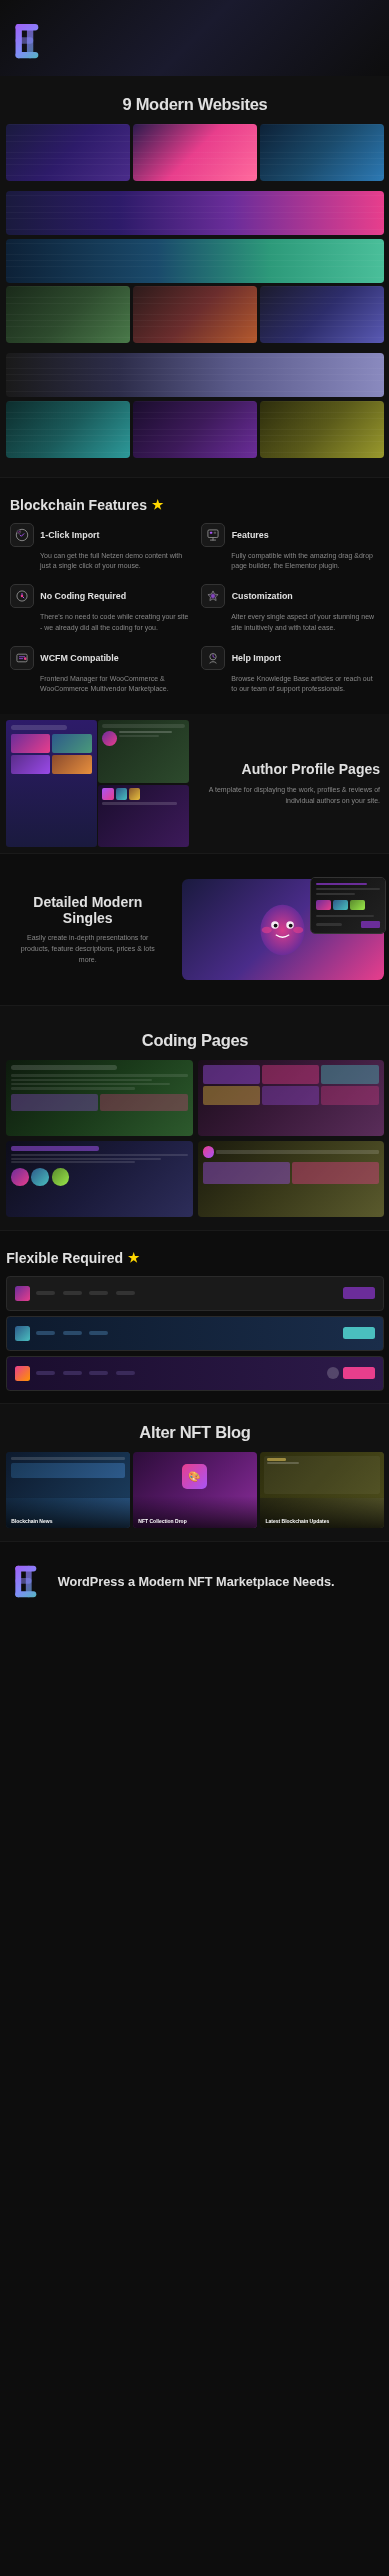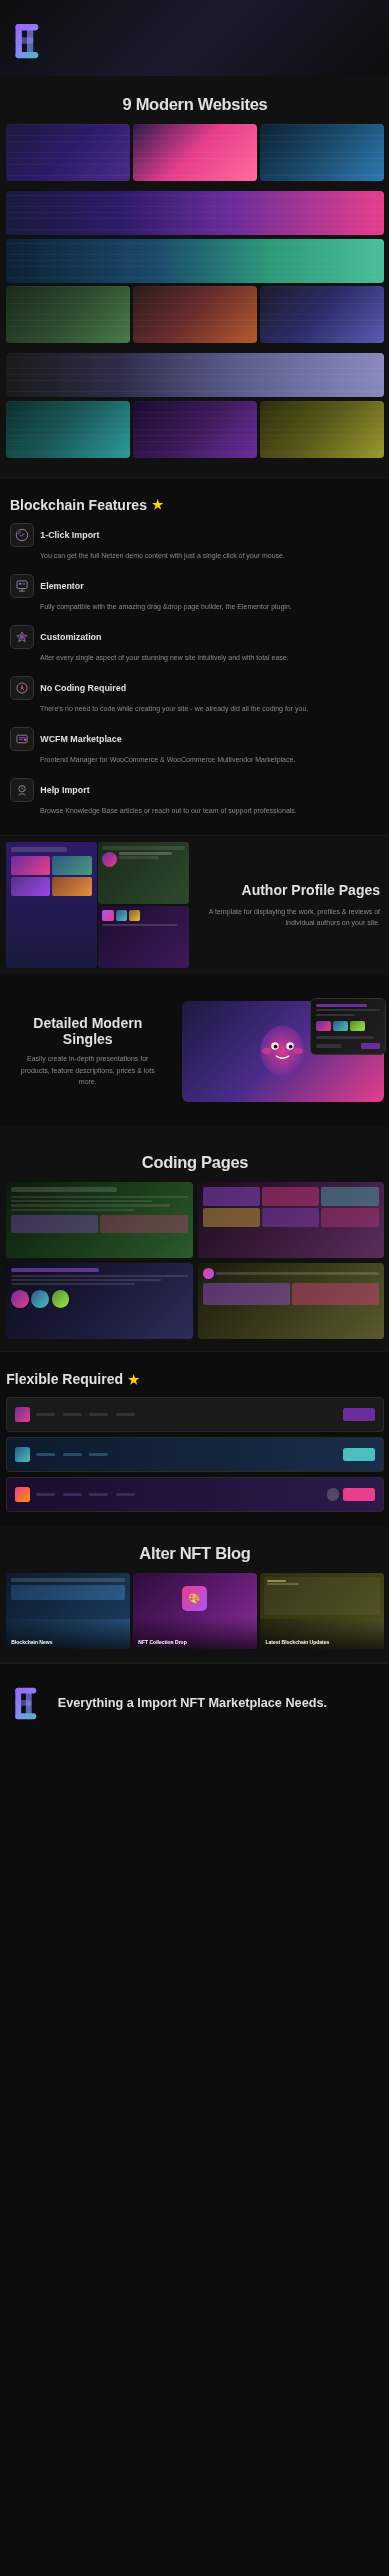--- a/index.html
+++ b/index.html
@@ -105,21 +105,21 @@
       display: flex;
       align-items: center;
       gap: 5px;
     }
     .star-icon {
       color: #ffd700;
       font-size: 12.7px;
     }
     .features-grid {
       display: grid;
-      grid-template-columns: 1fr;
+      grid-template-columns: 1fr 1fr;
       gap: 12.7px;
     }
     .feature-item {
       display: flex;
       flex-direction: column;
       gap: 3.8px;
     }
     .feature-header {
       display: flex;
       align-items: center;
@@ -526,62 +526,62 @@
     <div class="feature-item">
       <div class="feature-header">
         <div class="feature-icon">
           <svg width="14" height="14" viewBox="0 0 22 22" fill="none">
             <rect x="3" y="3" width="16" height="12" rx="2" stroke="#888" stroke-width="1.5"></rect>
             <path d="M7 19h8M11 15v4" stroke="#888" stroke-width="1.5" stroke-linecap="round"></path>
             <rect x="6" y="6" width="4" height="3" rx="1" fill="#a855f7"></rect>
             <rect x="12" y="6" width="4" height="3" rx="1" fill="#555"></rect>
           </svg>
         </div>
-        <span class="feature-name">Elementor</span>
+        <span class="feature-name">Features</span>
       </div>
       <p class="feature-desc">Fully compatible with the amazing drag &amp;drop page builder, the Elementor plugin.</p>
-    </div>
-
-    <div class="feature-item">
-      <div class="feature-header">
-        <div class="feature-icon">
-          <svg width="14" height="14" viewBox="0 0 22 22" fill="none">
-            <path d="M11 3l2.5 5 5.5 0.8-4 3.9 0.9 5.5L11 15.5l-4.9 2.7 0.9-5.5-4-3.9 5.5-0.8z" stroke="#888" stroke-width="1.2" fill="rgba(168,85,247,0.2)"></path>
-            <circle cx="11" cy="11" r="3" fill="#a855f7" opacity="0.7"></circle>
-          </svg>
-        </div>
-        <span class="feature-name">Customization</span>
-      </div>
-      <p class="feature-desc">Alter every single aspect of your stunning new site intuitively and with total ease.</p>
     </div>
 
     <div class="feature-item">
       <div class="feature-header">
         <div class="feature-icon">
           <svg width="14" height="14" viewBox="0 0 22 22" fill="none">
             <circle cx="11" cy="11" r="8" stroke="#888" stroke-width="1.5"></circle>
             <path d="M11 7v4l3 3" stroke="#a855f7" stroke-width="1.5" stroke-linecap="round"></path>
             <circle cx="11" cy="11" r="2" fill="#e83e8c"></circle>
           </svg>
         </div>
         <span class="feature-name">No Coding Required</span>
       </div>
       <p class="feature-desc">There's no need to code while creating your site - we already did all the coding for you.</p>
     </div>
 
     <div class="feature-item">
       <div class="feature-header">
         <div class="feature-icon">
           <svg width="14" height="14" viewBox="0 0 22 22" fill="none">
+            <path d="M11 3l2.5 5 5.5 0.8-4 3.9 0.9 5.5L11 15.5l-4.9 2.7 0.9-5.5-4-3.9 5.5-0.8z" stroke="#888" stroke-width="1.2" fill="rgba(168,85,247,0.2)"></path>
+            <circle cx="11" cy="11" r="3" fill="#a855f7" opacity="0.7"></circle>
+          </svg>
+        </div>
+        <span class="feature-name">Customization</span>
+      </div>
+      <p class="feature-desc">Alter every single aspect of your stunning new site intuitively and with total ease.</p>
+    </div>
+
+    <div class="feature-item">
+      <div class="feature-header">
+        <div class="feature-icon">
+          <svg width="14" height="14" viewBox="0 0 22 22" fill="none">
             <rect x="3" y="5" width="16" height="12" rx="2" stroke="#888" stroke-width="1.5"></rect>
             <path d="M7 9h8M7 12h5" stroke="#a855f7" stroke-width="1.2" stroke-linecap="round"></path>
             <circle cx="16" cy="12" r="2" fill="#e83e8c"></circle>
           </svg>
         </div>
-        <span class="feature-name">WCFM Marketplace</span>
+        <span class="feature-name">WCFM Compatible</span>
       </div>
       <p class="feature-desc">Frontend Manager for WooCommerce &amp; WooCommerce Multivendor Marketplace.</p>
     </div>
 
     <div class="feature-item">
       <div class="feature-header">
         <div class="feature-icon">
           <svg width="14" height="14" viewBox="0 0 22 22" fill="none">
             <circle cx="11" cy="9" r="5" stroke="#888" stroke-width="1.5"></circle>
             <path d="M6 19c0-3 10-3 10 0" stroke="#888" stroke-width="1.5" stroke-linecap="round"></path>
@@ -848,16 +848,16 @@
         </linearGradient>
       </defs>
       <rect x="4" y="8" width="10" height="54" rx="5" fill="url(#footerLogoGrad)"></rect>
       <rect x="22" y="8" width="10" height="54" rx="5" fill="url(#footerLogoGrad)" opacity="0.7"></rect>
       <rect x="4" y="8" width="36" height="10" rx="5" fill="url(#footerLogoGrad)"></rect>
       <rect x="4" y="52" width="36" height="10" rx="5" fill="url(#footerLogoGrad)"></rect>
       <rect x="4" y="29" width="28" height="10" rx="5" fill="url(#footerLogoGrad)" opacity="0.5"></rect>
     </svg>
   </div>
   <div class="footer-text">
-    <h2>Everything a Import NFT Marketplace Needs.</h2>
+    <h2>WordPress a Modern NFT Marketplace Needs.</h2>
   </div>
 </section>
 
 
 </body></html>

